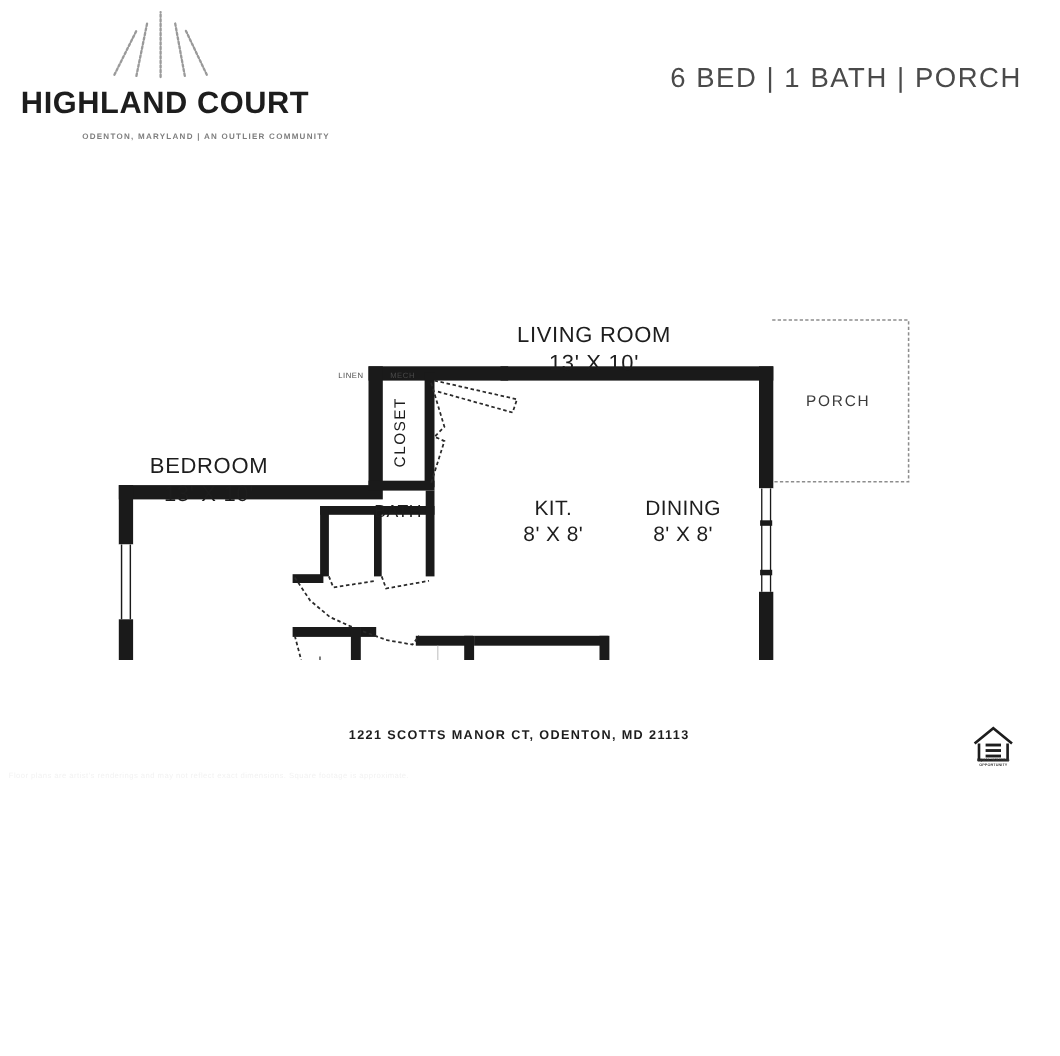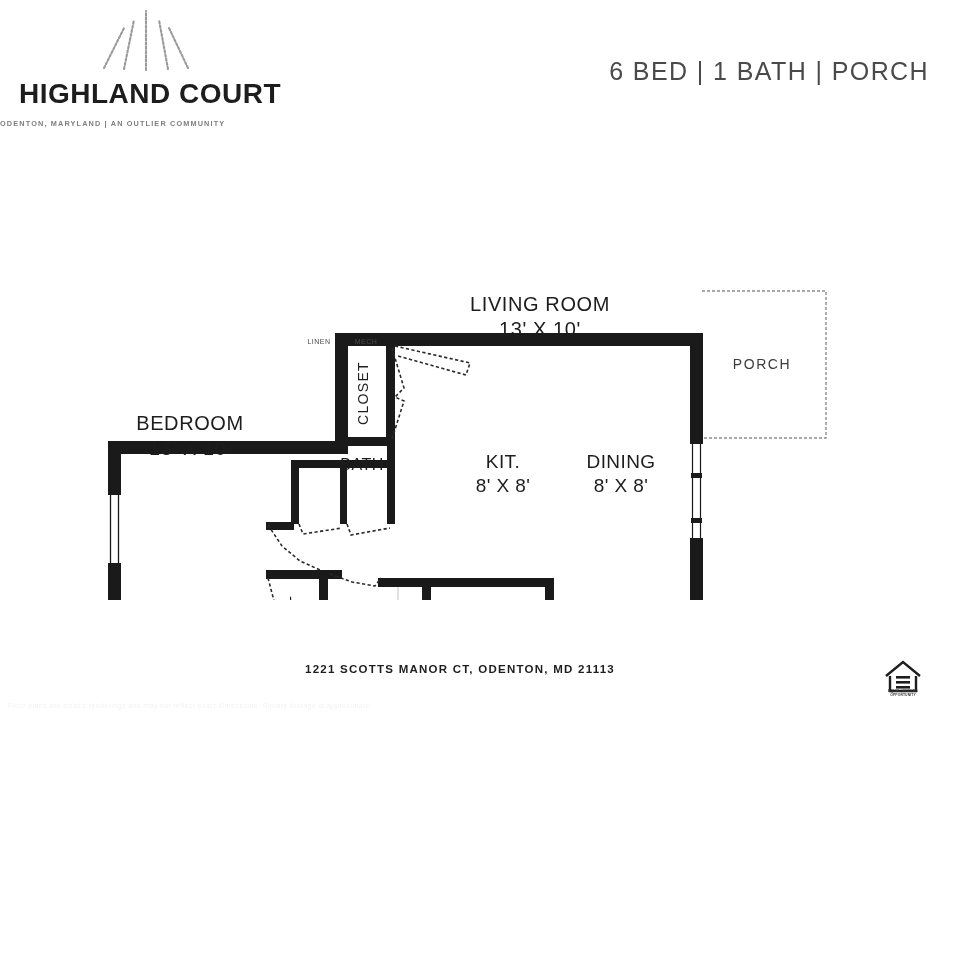--- a/index.html
+++ b/index.html
@@ -46,21 +46,21 @@
   }
   #brand-tagline {
     position: absolute;
     left: 0; top: 117px;
     width: 300px;
     font-size: 7.3px;
     letter-spacing: 1.15px;
     color: #7e7e7e;
     font-weight: 700;
     white-space: nowrap;
-    text-align: left;
+    text-align: right;
   }
   #header-spec {
     position: absolute;
     right: 35px; top: 57px;
     font-size: 25px;
     letter-spacing: 1.4px;
     color: #4a4a4a;
     font-weight: 400;
     white-space: nowrap;
   }
@@ -77,20 +77,21 @@
   #address {
     position: absolute;
     left: 0; top: 663px;
     width: 920px;
     text-align: center;
     font-size: 11.5px;
     letter-spacing: 1.25px;
     font-weight: 700;
     color: #1d1d1d;
     white-space: nowrap;
+    padding-left: 12px;
   }
   #eho {
     position: absolute;
     left: 881px; top: 655px;
     width: 44px; height: 46px;
   }
   #eho-caption {
     position: absolute;
     left: 881px; top: 689px;
     width: 44px;

